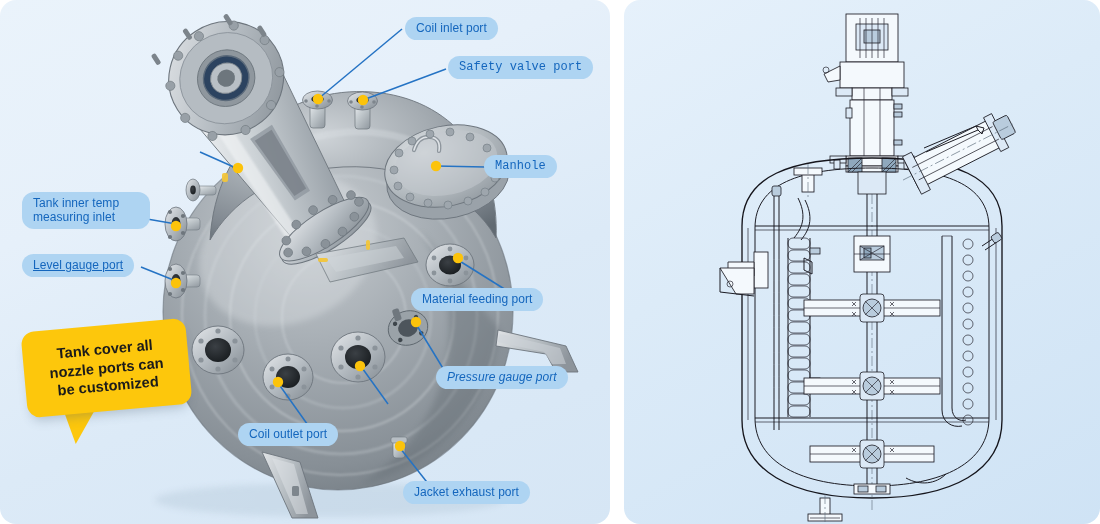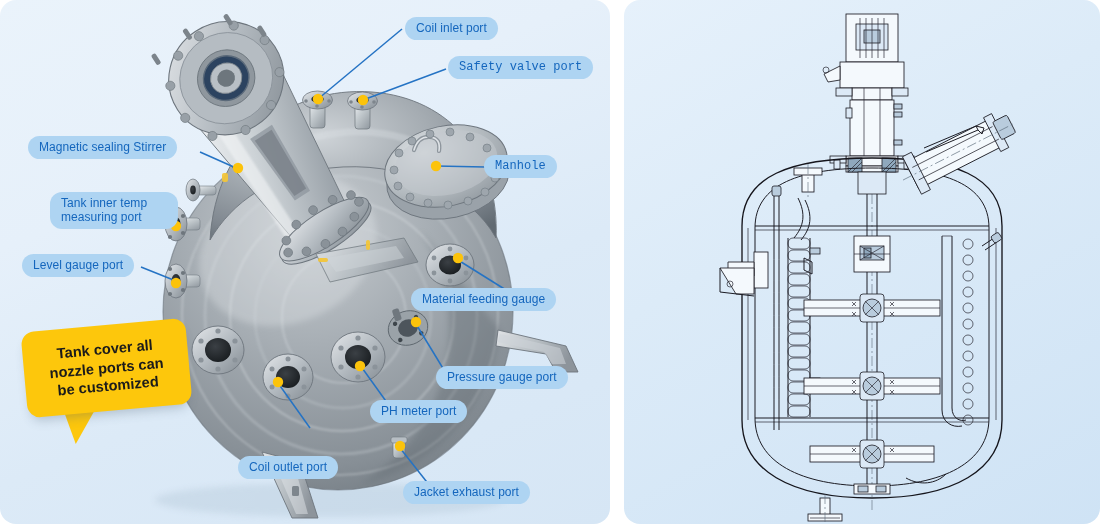--- a/index.html
+++ b/index.html
@@ -58,21 +58,21 @@
     background: #aed4f2;
     color: #1466bd;
     border-radius: 14px;
     font-size: 12px;
     line-height: 1.18;
     padding: 4px 11px 5px 11px;
     white-space: nowrap;
     letter-spacing: 0.05px;
     box-sizing: border-box;
   }
-  .pill.multi { white-space: normal; border-radius: 12px; margin-left: 28px; }
+  .pill.multi { white-space: normal; border-radius: 12px; }
 
   
   #leader-svg {
     position: absolute;
     left: 0; top: 0;
     width: 610px; height: 524px;
     pointer-events: none;
   }
 
   
@@ -485,50 +485,44 @@
       </svg>
 
       <div class="pill" style="left:405px; top:17px;">
         <span>Coil inlet port</span>
       </div>
 
       <div class="pill" style="left:448px; top:56px;font-family:Liberation Mono, monospace;">
         <span>Safety valve port</span>
       </div>
 
-      <div class="pill" style="left:28px; top:136px;">
-        <span>Magnetic sealing Stirrer</span>
-      </div>
 
       <div class="pill" style="left:484px; top:155px;font-family:Liberation Mono, monospace;">
         <span>Manhole</span>
       </div>
 
       <div class="pill multi" style="left:22px; top:192px; width:128px;">
         <span>Tank inner temp</span><br>
-        <span>measuring port</span>
-      </div>
-
-      <div class="pill" style="left:22px; top:254px;">
+        <span>measuring inlet</span>
+      </div>
+
+      <div class="pill" style="left:22px; top:254px;text-decoration:underline;">
         <span>Level gauge port</span>
       </div>
 
       <div class="pill" style="left:411px; top:288px;">
-        <span>Material feeding gauge</span>
-      </div>
-
-      <div class="pill" style="left:436px; top:366px;">
+        <span>Material feeding port</span>
+      </div>
+
+      <div class="pill" style="left:436px; top:366px;font-style:italic;">
         <span>Pressure gauge port</span>
       </div>
 
-      <div class="pill" style="left:370px; top:400px;">
-        <span>PH meter port</span>
-      </div>
-
-      <div class="pill" style="left:238px; top:423px;margin-top:33px;">
+
+      <div class="pill" style="left:238px; top:423px;">
         <span>Coil outlet port</span>
       </div>
 
       <div class="pill" style="left:403px; top:481px;">
         <span>Jacket exhaust port</span>
       </div>
 
       <div id="yellow-callout">
         <div class="tail"></div>
         <div class="bubble"></div>

